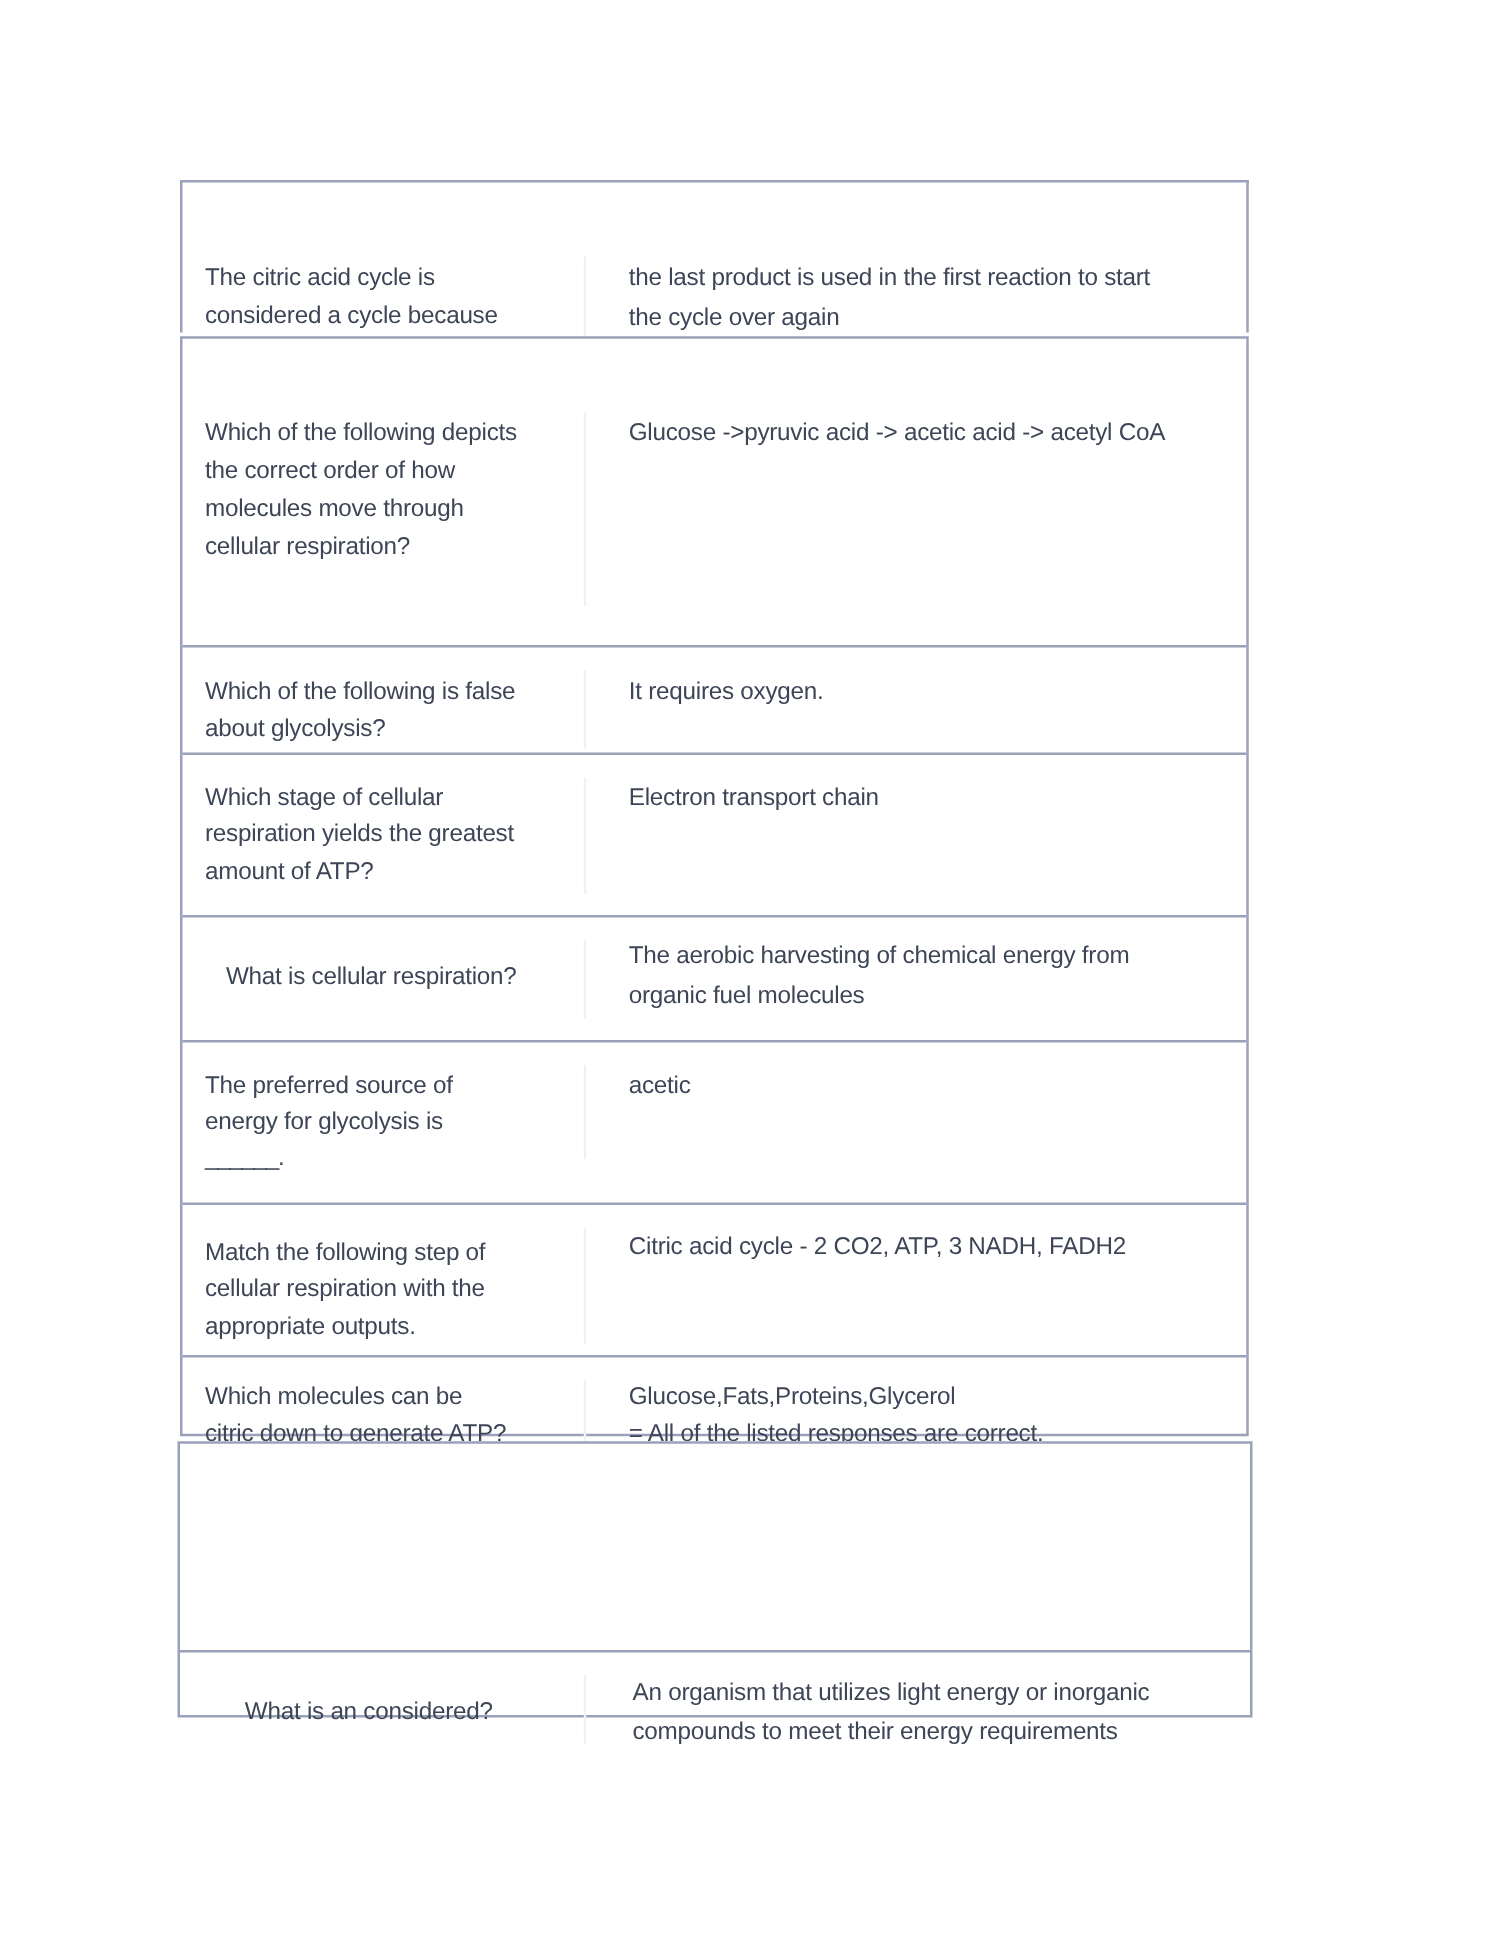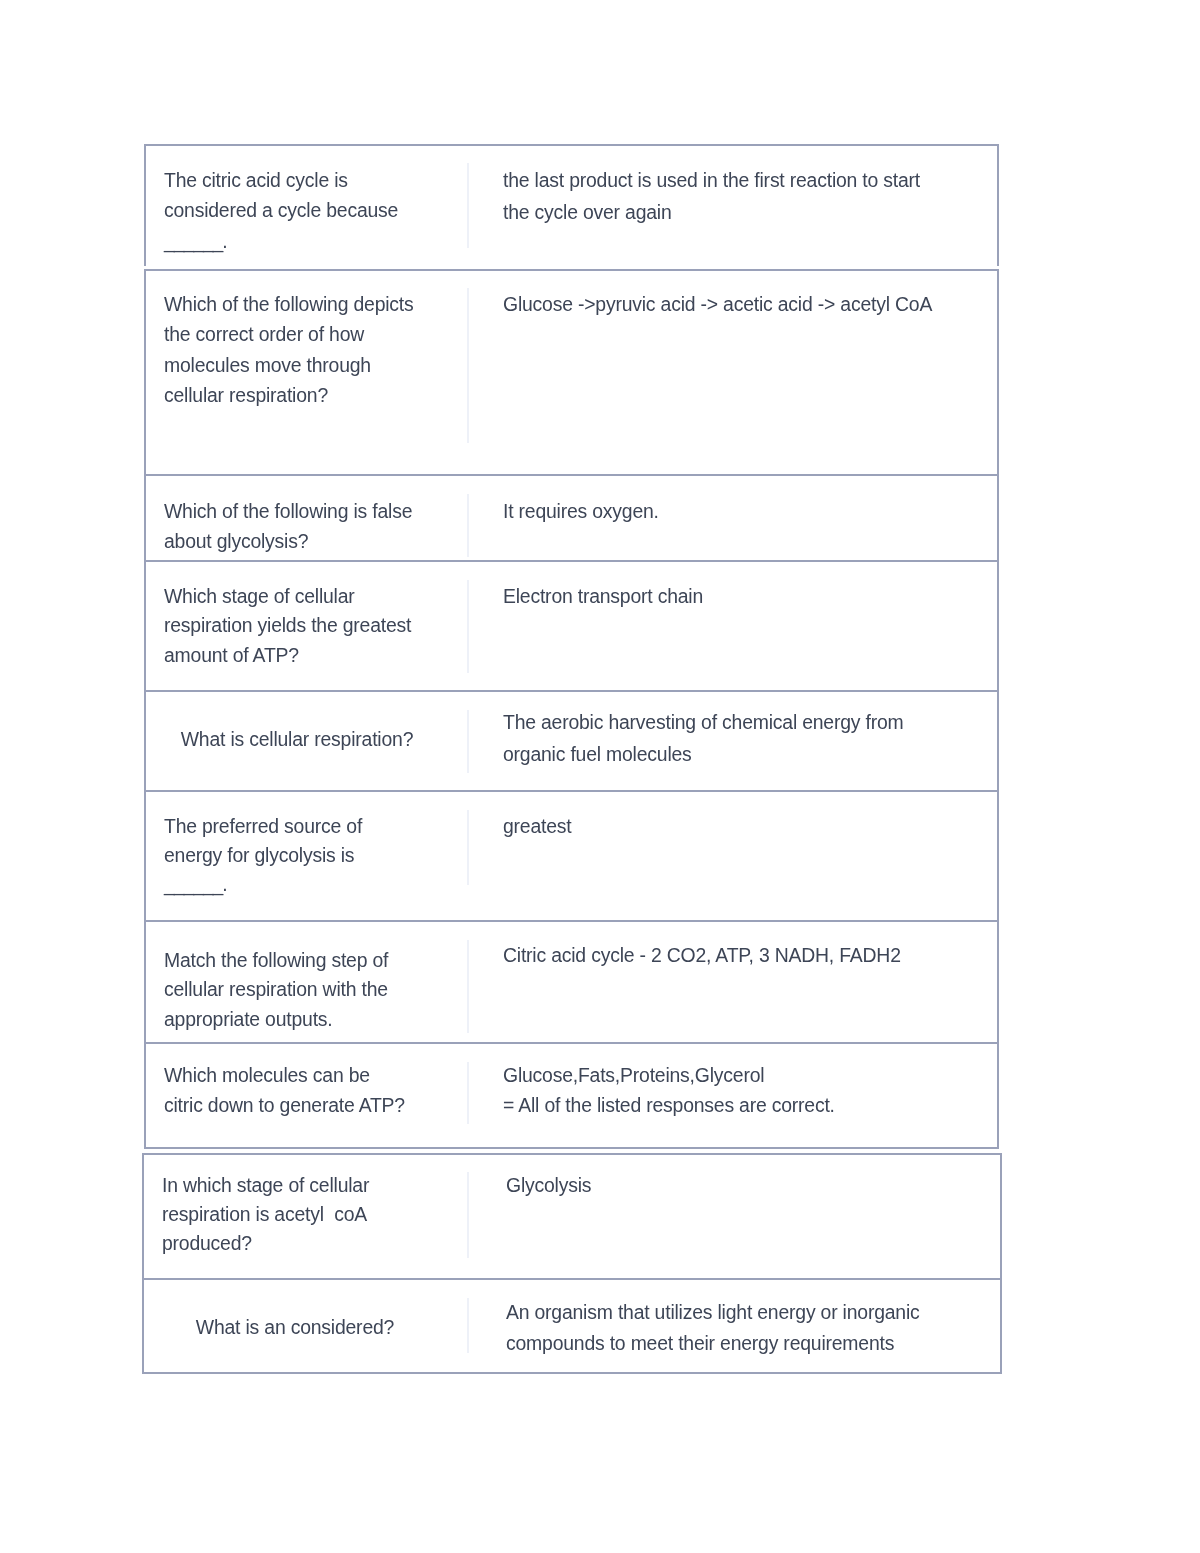--- a/index.html
+++ b/index.html
@@ -1,21 +1,21 @@
 <!DOCTYPE html>
 <html><head>
 <meta charset="utf-8">
 <style>
   html,body { margin:0; padding:0; background:#ffffff; }
   body { width:1200px; height:1553px; position:relative; overflow:hidden;
          font-family:"Liberation Sans", sans-serif; }
   .sheet { position:absolute; left:0; top:0; width:1200px; height:1553px; background:#fff; }
   .group { position:absolute; box-sizing:border-box; border:2px solid #9aa1b9; background:#fff; }
   .group.nobot { border-bottom:none; }
-  .row { position:absolute; left:0; right:0; box-sizing:border-box; border-top:2px solid #9aa1b9; }
+  .row { position:absolute; left:0; right:0; box-sizing:border-box; border-top:2px solid #9aa1b9;margin-top:42px; }
   .row.first { border-top:none; }
   .cell { position:absolute; }
   .term { left:18px; width:266px; }
   .def  { left:357px; right:4px; }
   .blk2 .term { left:18px; }
   .blk2 .def  { left:362px; }
   .line { font-size:19.4px; line-height:inherit; color:#3d4556; white-space:pre;
           letter-spacing:-0.197px; word-spacing:0px; }
   .ctr { text-align:center; }
   .blank { letter-spacing:-1.06px; }
@@ -85,21 +85,21 @@
         </div>
 </div>
       <div class="row" style="top:519.5px;height:112px">
 <div class="cell term" style="top:20.1px;line-height:28.85px">
           <div class="line">The preferred source of</div>
           <div class="line">energy for glycolysis is</div>
           <div class="line blank">______.</div>
         </div>
 <div class="vdiv"></div>
 <div class="cell def" style="top:20.1px;line-height:28.85px">
-          <div class="line">greatest</div>
+          <div class="line">acetic</div>
         </div>
 </div>
       <div class="row" style="top:649.5px;height:130.0px">
 <div class="cell term" style="top:24px;line-height:29.3px">
           <div class="line">Match the following step of</div>
           <div class="line">cellular respiration with the</div>
           <div class="line">appropriate outputs.</div>
         </div>
 <div class="vdiv"></div>
 <div class="cell def" style="top:19.2px;line-height:29.3px">
@@ -112,31 +112,20 @@
           <div class="line">citric down to generate ATP?</div>
         </div>
 <div class="vdiv"></div>
 <div class="cell def" style="top:17.6px;line-height:29.7px">
           <div class="line">Glucose,Fats,Proteins,Glycerol</div>
           <div class="line">= All of the listed responses are correct.</div>
         </div>
 </div>
 </div>
 <div class="group blk2" style="top:1152.5px;left:142px;width:860px;height:221.5px">
-<div class="row first" style="top:-1.0px;height:124.0px">
-<div class="cell term" style="top:17.8px;line-height:29.0px">
-          <div class="line">In which stage of cellular</div>
-          <div class="line">respiration is acetyl  coA</div>
-          <div class="line">produced?</div>
-        </div>
-<div class="vdiv"></div>
-<div class="cell def" style="top:17.8px;line-height:29.0px">
-          <div class="line">Glycolysis</div>
-        </div>
-</div>
       <div class="row" style="top:123.0px;height:95.5px">
 <div class="cell term ctr" style="top:32.7px;line-height:31.0px">
           <div class="line">What is an considered?</div>
         </div>
 <div class="vdiv"></div>
 <div class="cell def" style="top:17.2px;line-height:31.0px">
           <div class="line">An organism that utilizes light energy or inorganic</div>
           <div class="line">compounds to meet their energy requirements</div>
         </div>
 </div>

